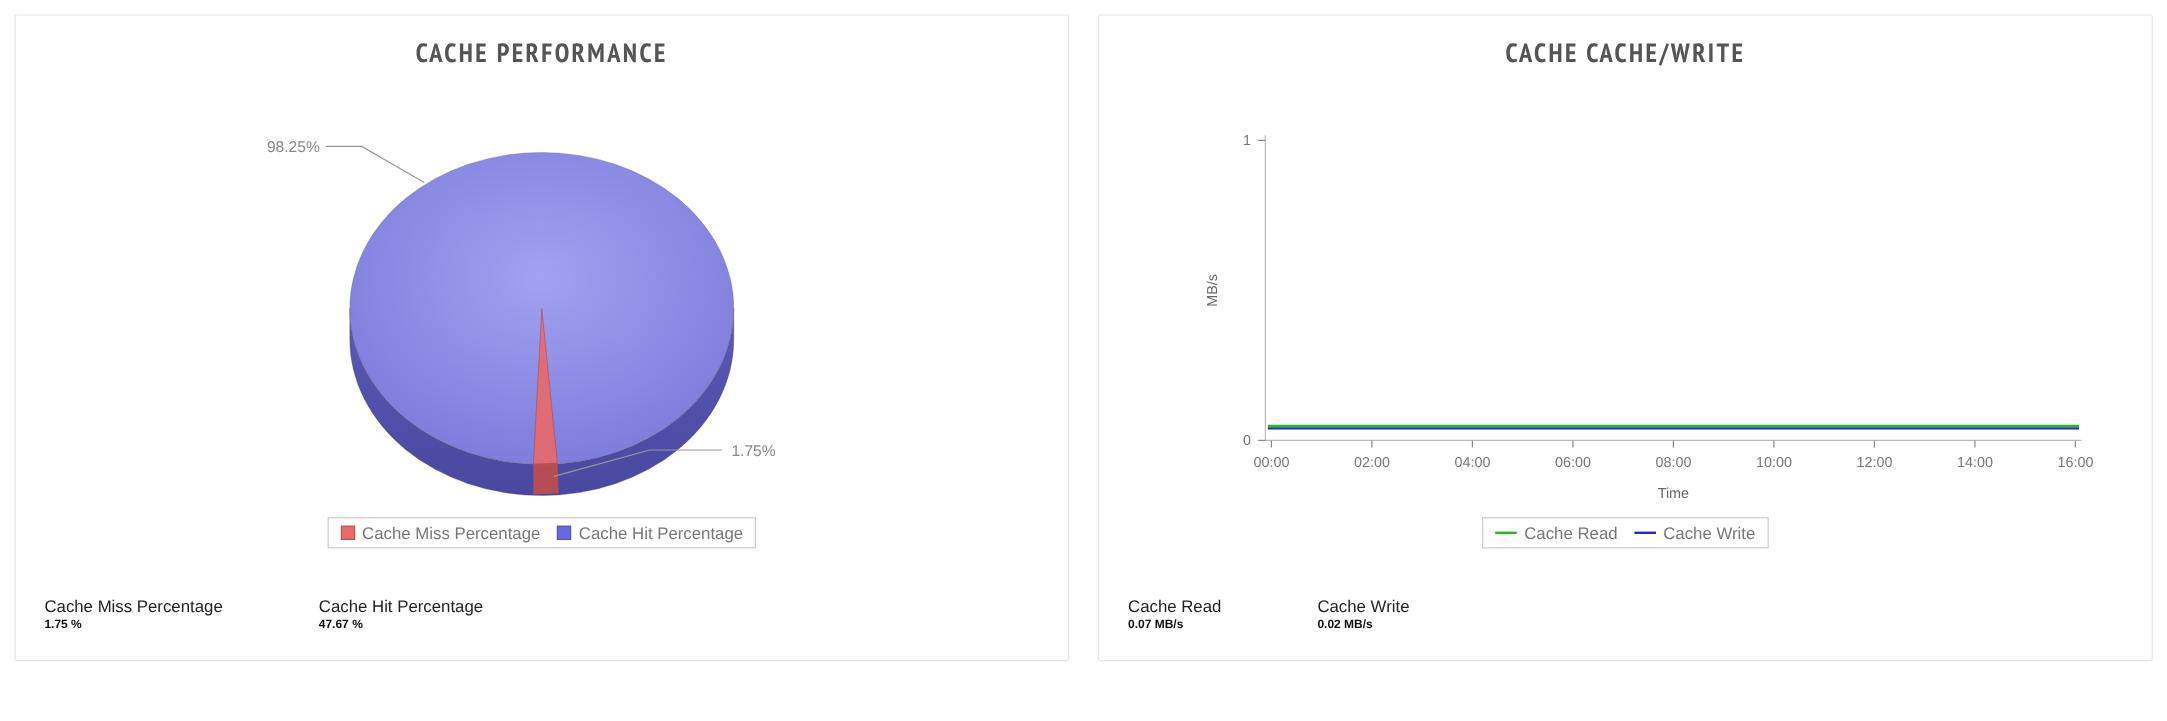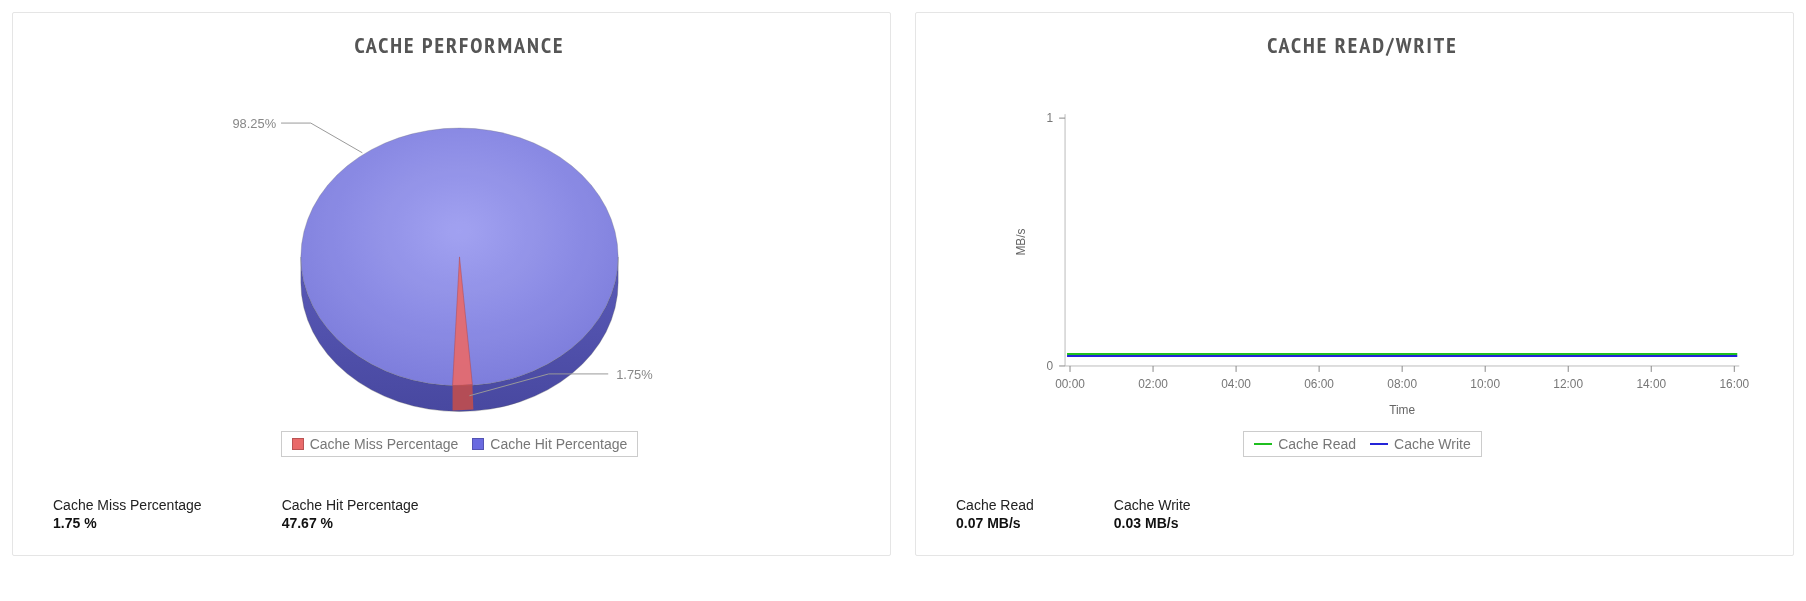--- a/index.html
+++ b/index.html
@@ -13,21 +13,21 @@
     display: flex;
     gap: 24px;
     padding: 12px;
     box-sizing: border-box;
     width: 1806px;
   }
   .panel {
     flex: 1 1 0;
     border: 1px solid #e5e5e5;
     border-radius: 2px;
-    padding: 18px 24px 24px 40px;
+    padding: 18px 24px 24px 24px;
     box-sizing: border-box;
     min-width: 0;
   }
   .chart-title {
     text-align: center;
     font-family: "PT Sans Narrow", "Trebuchet MS", sans-serif;
     letter-spacing: 2px;
     font-weight: 600;
     color: #555;
     font-size: 22px;
@@ -61,21 +61,21 @@
     gap: 80px;
     margin-top: 40px;
     font-family: "Trebuchet MS", sans-serif;
   }
   .stat-label {
     font-size: 14px;
     color: #222;
     white-space: nowrap;
   }
   .stat-value {
-    font-size: 14px;
+    font-size: 10px;
     font-weight: 700;
     color: #111;
     margin-top: 2px;
   }
   .axis-label {
     font-size: 12px;
     fill: #666;
     font-family: "Trebuchet MS", sans-serif;
   }
   .tick-label {
@@ -157,21 +157,21 @@
         <div class="stat-value">1.75 %</div>
       </div>
       <div>
         <div class="stat-label">Cache Hit Percentage</div>
         <div class="stat-value">47.67 %</div>
       </div>
     </div>
   </div>
 
   <div class="panel">
-    <div class="chart-title">CACHE READ/WRITE</div>
+    <div class="chart-title">CACHE CACHE/WRITE</div>
 
     <div class="chart-area">
       <svg viewBox="0 0 820 360" width="100%" height="100%">
 
         <g>
 
           <line x1="110" y1="46" x2="110" y2="300" stroke="#bbb" stroke-width="1"></line>
           <line x1="110" y1="300" x2="790" y2="300" stroke="#bbb" stroke-width="1"></line>
 
           <line x1="104" y1="300" x2="110" y2="300" stroke="#888"></line>
@@ -223,18 +223,18 @@
       </div>
     </div>
 
     <div class="stats">
       <div>
         <div class="stat-label">Cache Read</div>
         <div class="stat-value">0.07 MB/s</div>
       </div>
       <div>
         <div class="stat-label">Cache Write</div>
-        <div class="stat-value">0.03 MB/s</div>
+        <div class="stat-value">0.02 MB/s</div>
       </div>
     </div>
   </div>
 
 </div>
 
 </body></html>

